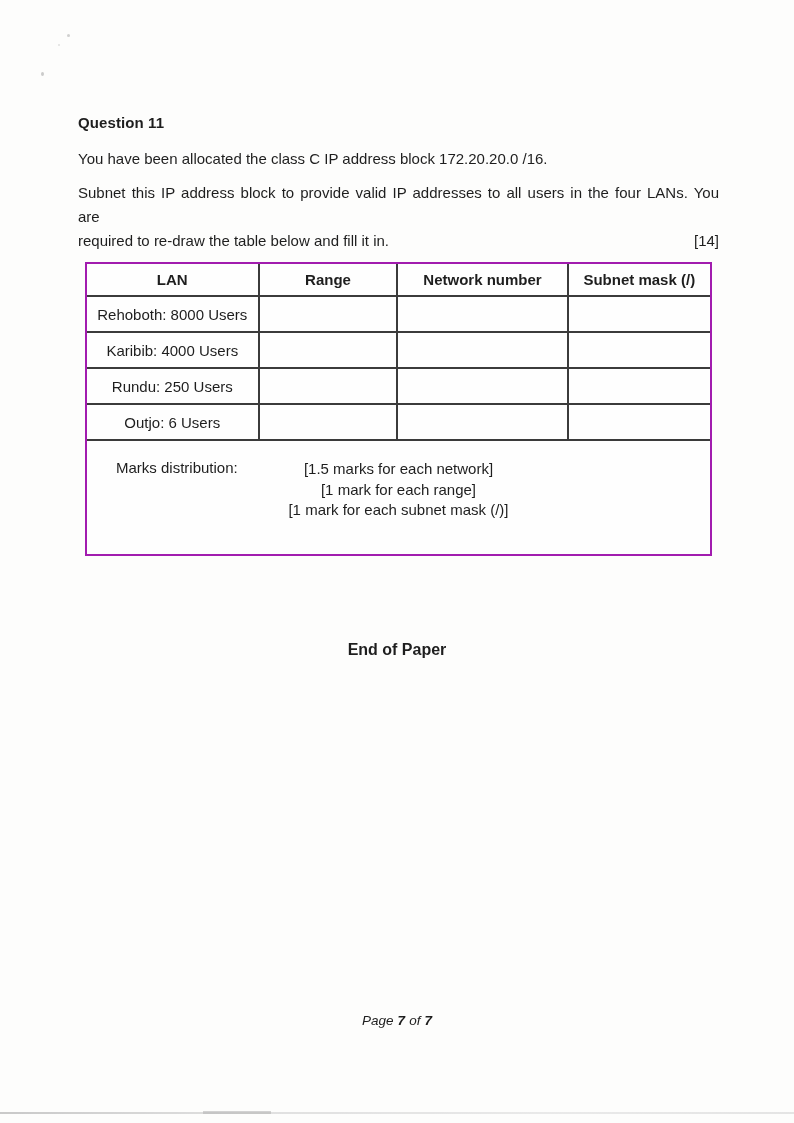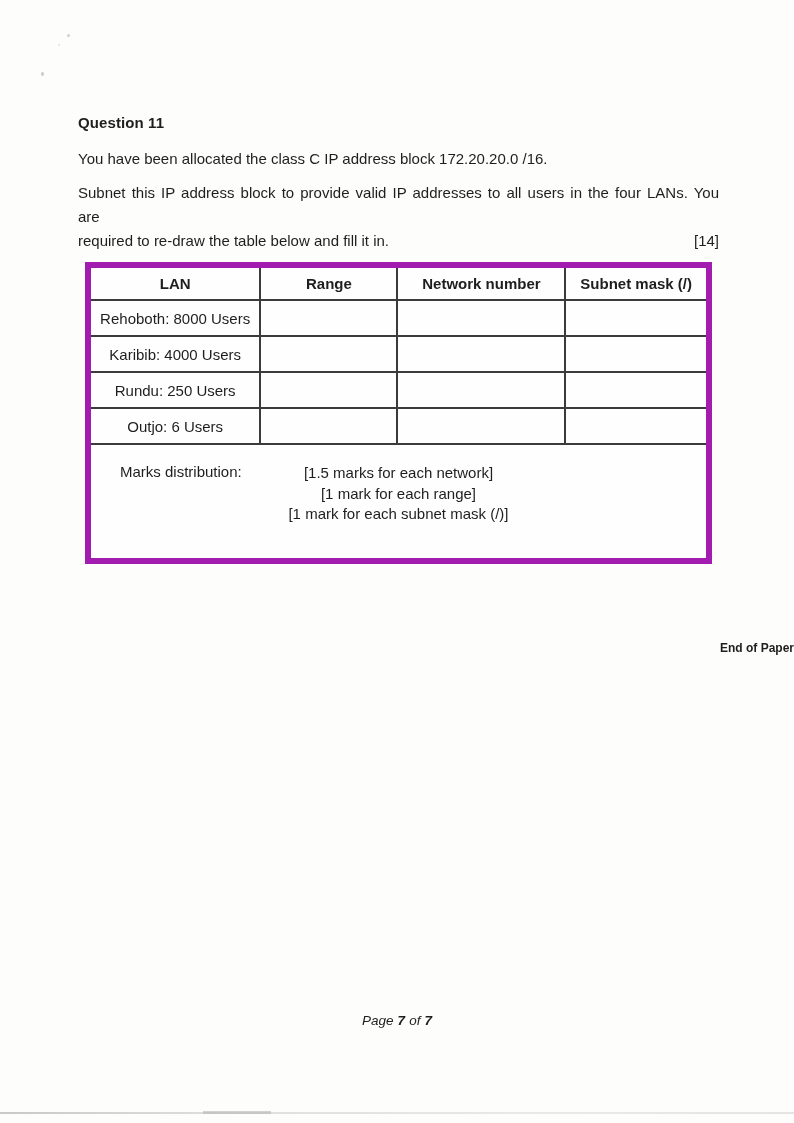--- a/index.html
+++ b/index.html
@@ -49,21 +49,21 @@
   .instruction .last-line {
     display: flex;
     justify-content: space-between;
   }
 
   
   .exam-table {
     position: absolute;
     left: 85px; top: 262px;
     width: 627px;
-    border: 6px solid #a21caf;
+    border: 2px solid #a21caf;
     background: #fefefe;
   }
   .tr {
     display: grid;
     grid-template-columns: 27.7% 22.3% 27.3% auto;
     border-bottom: 2px solid #3b3b3b;
   }
   .cell {
     border-right: 2px solid #3b3b3b;
     display: flex;
@@ -89,22 +89,22 @@
     padding-top: 18px;
     text-align: center;
     font-size: 15px;
     line-height: 20.5px;
   }
 
   .end-of-paper {
     position: absolute;
     top: 641px;
     left: 0; right: 0;
-    text-align: right;
-    font-size: 12px;
+    text-align: center;
+    font-size: 16px;
     font-weight: bold;
   }
   .page-footer {
     position: absolute;
     top: 1013px;
     left: 0; right: 0;
     text-align: center;
     font-size: 13.5px;
     font-style: italic;
   }

